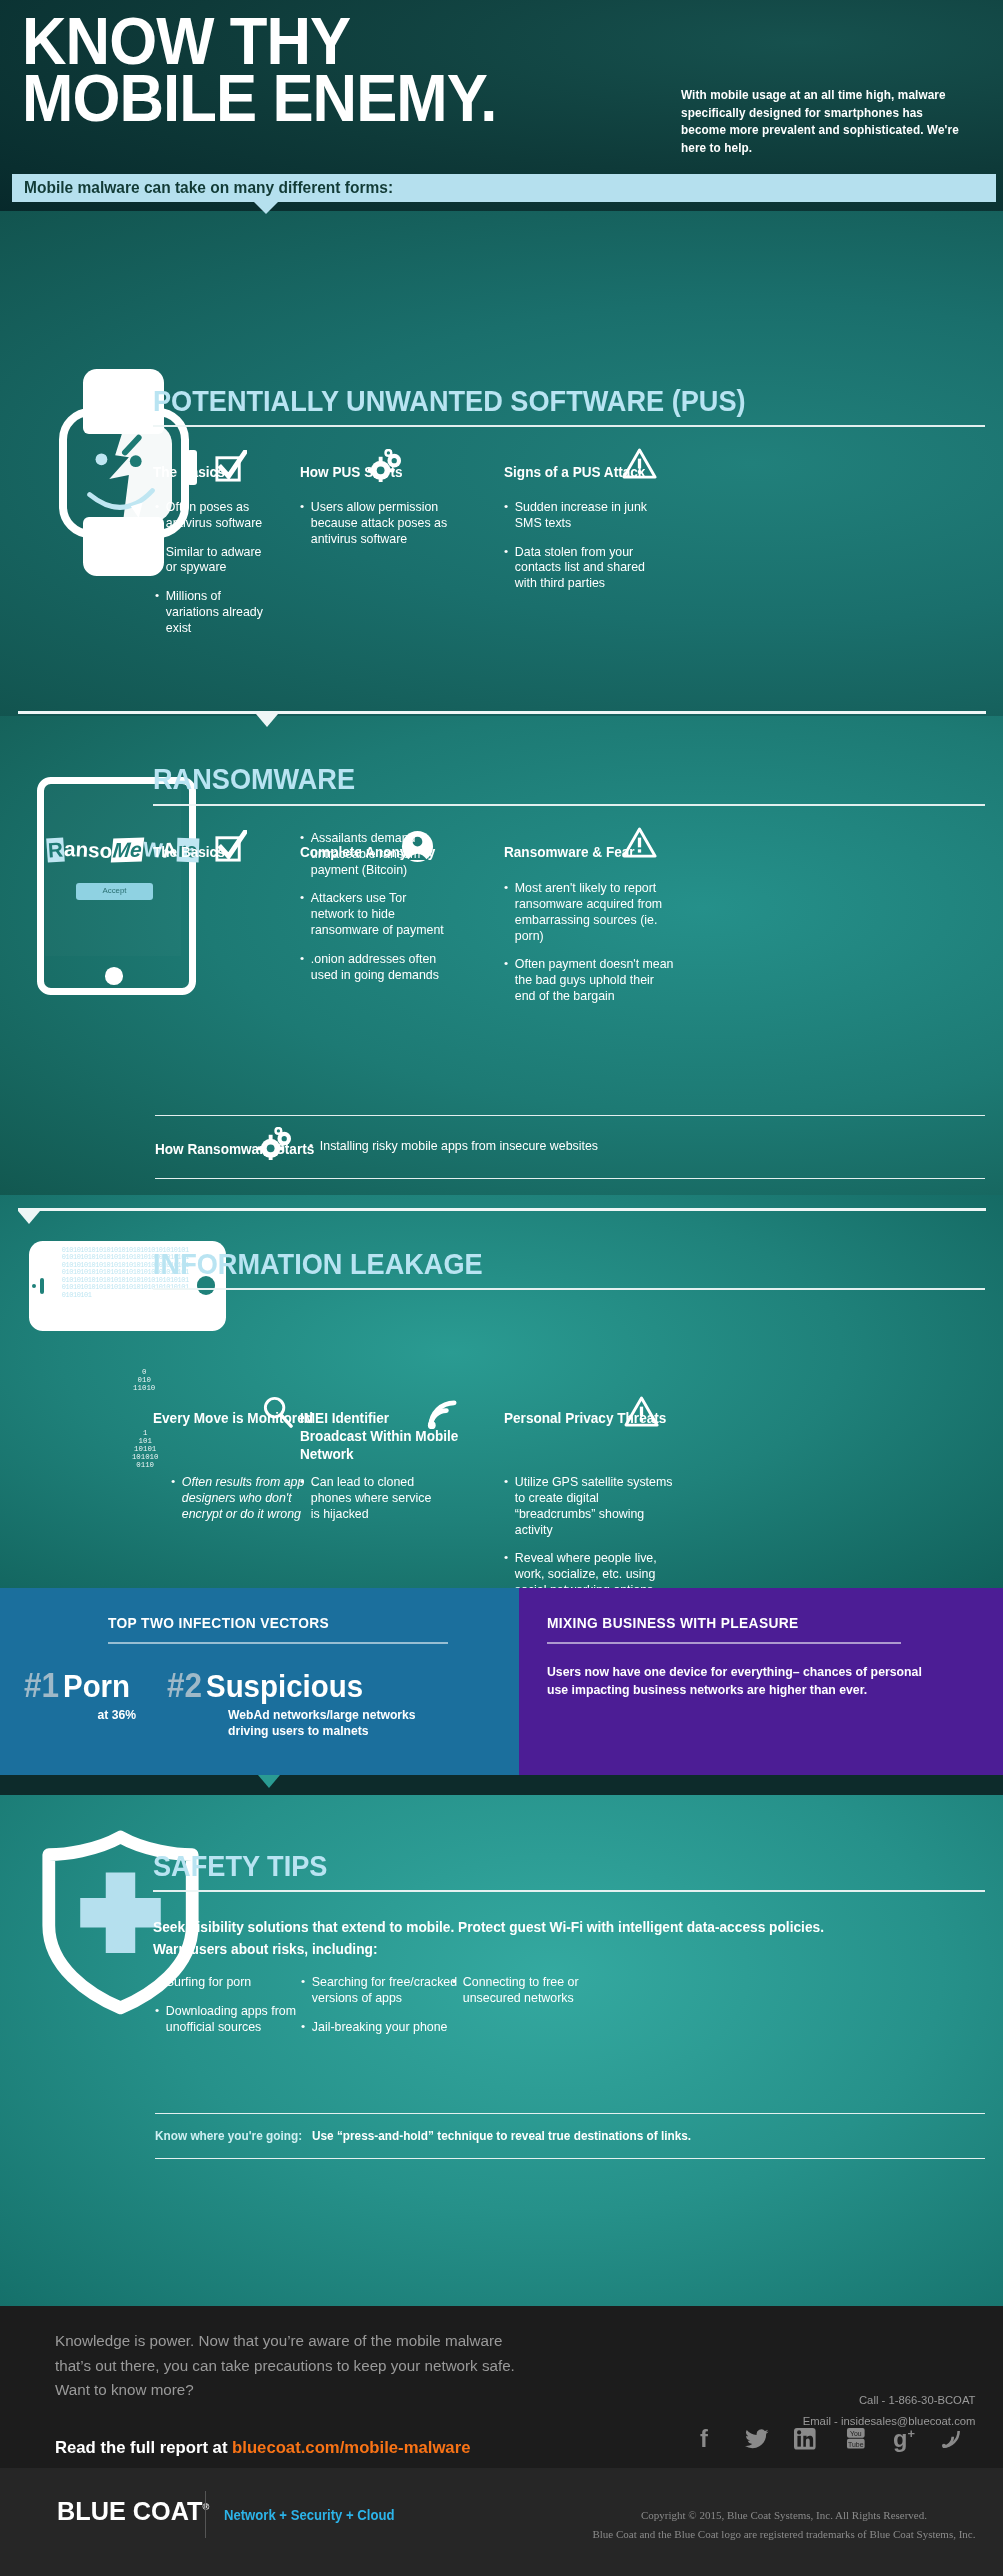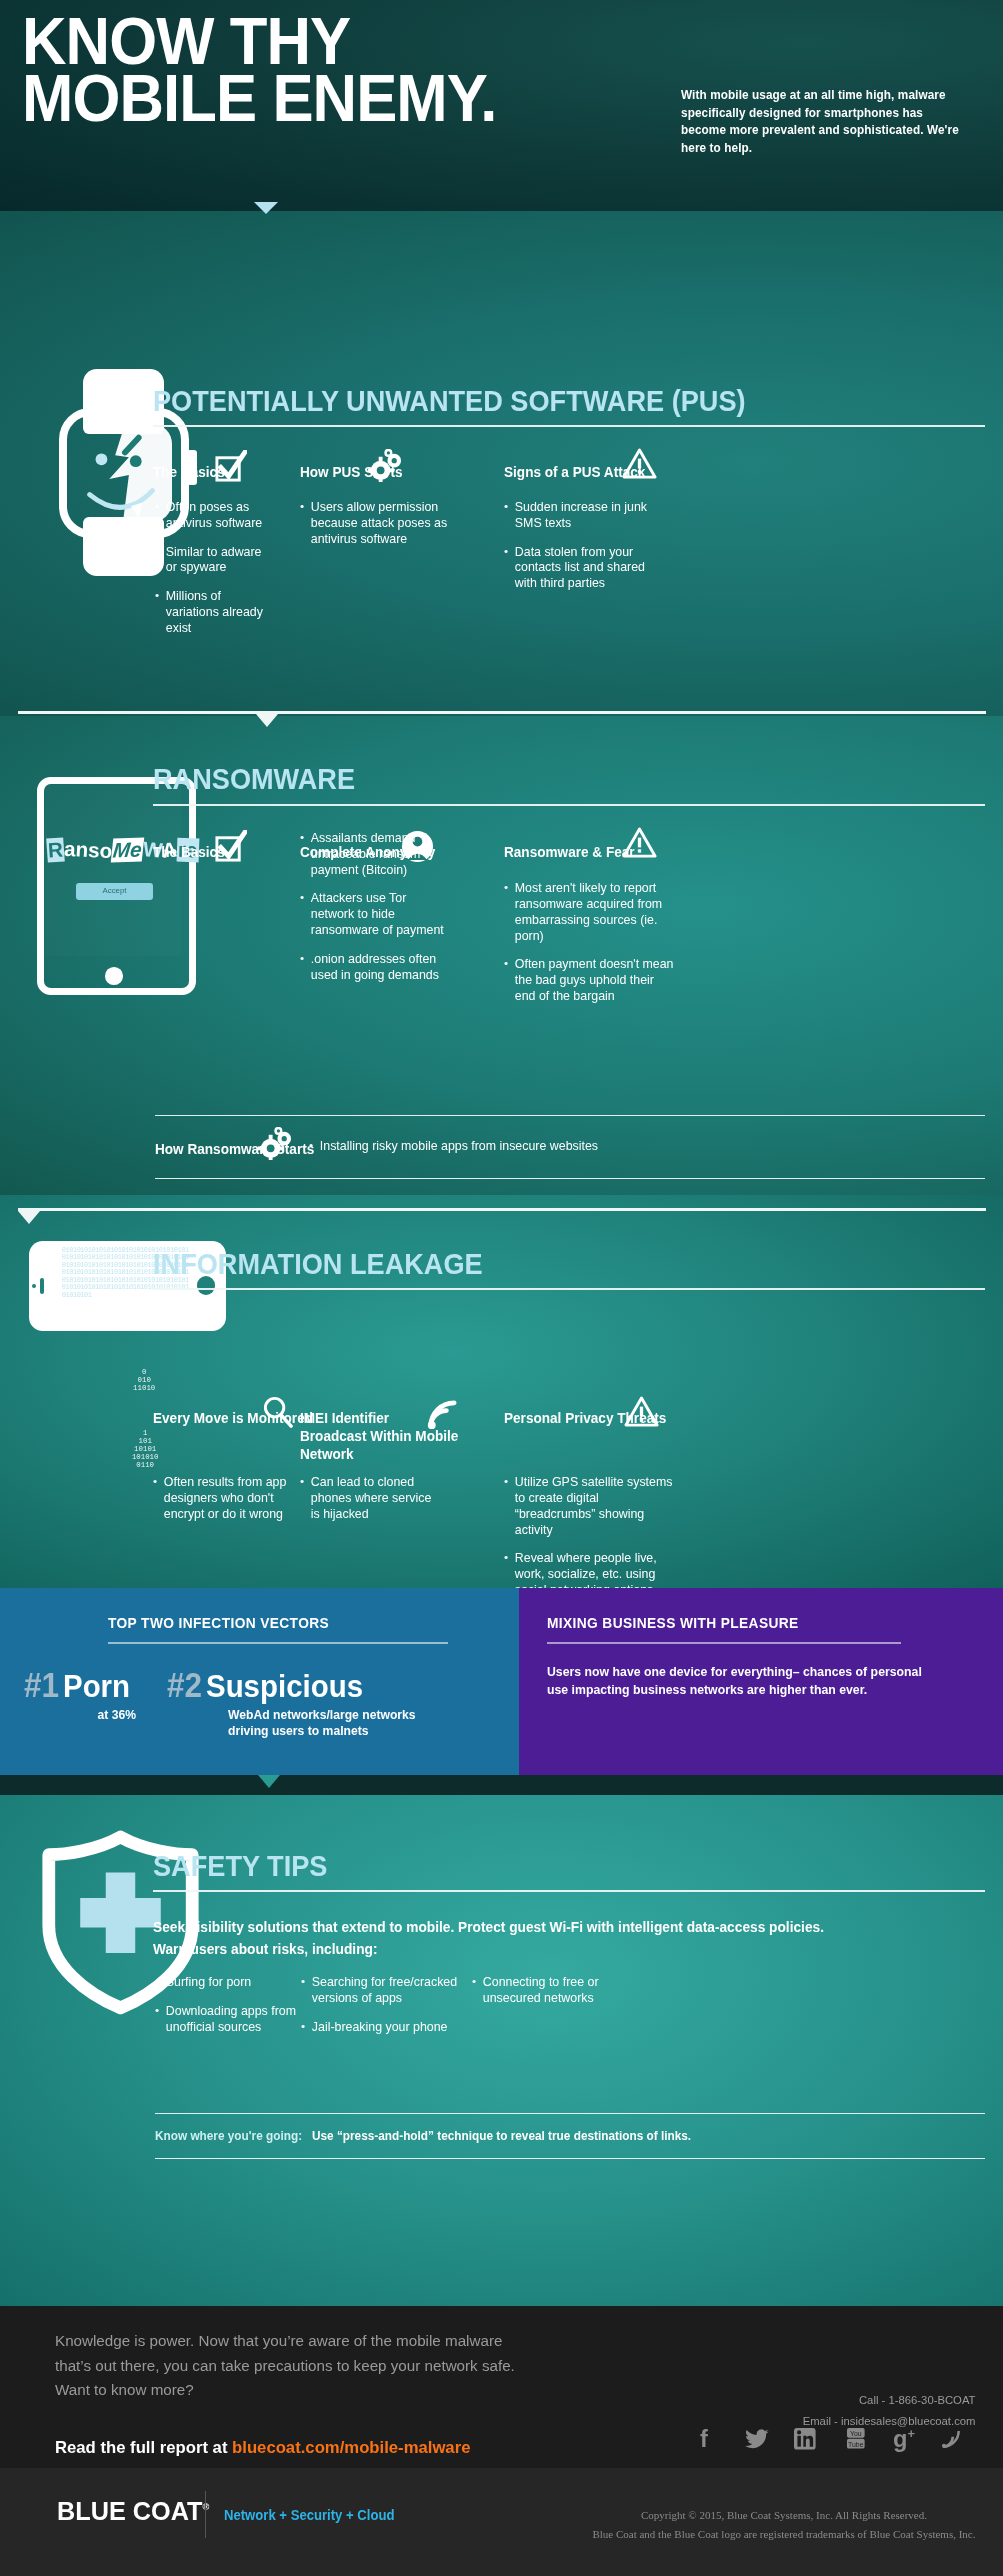--- a/index.html
+++ b/index.html
@@ -289,20 +289,23 @@
   <div class="bg-tips"></div>
   <div class="bg-footer"></div>
   <div class="bg-footerbar"></div>
 
   <div class="hero-title">
     <span>KNOW THY</span>
     <span class="l2">MOBILE ENEMY.</span>
   </div>
   <div class="hero-sub">With mobile usage at an all time high, malware specifically designed for smartphones has become more prevalent and sophisticated. We're here to help.</div>
 
+  <div class="forms-bar">
+    <span>Mobile malware can take on many different forms:</span>
+  </div>
   <div class="forms-arrow"></div>
 
   <div class="watch">
     <div class="watch-band-t"></div>
     <div class="watch-band-b"></div>
     <div class="watch-case"></div>
     <div class="watch-crown"></div>
     <div class="watch-face">
       <svg width="98" height="98" viewBox="0 0 100 100">
         <path d="M52 0 L42 32 L56 34 L36 56 L56 52 L50 100 L100 100 L100 0 Z" fill="#ffffff" opacity="0.96"></path>
@@ -459,21 +462,21 @@
   <div class="sec-head" style="left:153px; top:1247px;">INFORMATION LEAKAGE</div>
   <div class="sec-rule" style="left:153px; top:1288px; width:832px;"></div>
 
   <div class="colhead" style="left:153px; top:1410px;">Every Move is Monitored</div>
   <span class="icon" style="left:261px; top:1395px;">
     <svg width="33" height="33" viewBox="0 0 34 34">
         <circle cx="14" cy="13" r="9.5" fill="none" stroke="#fff" stroke-width="3"></circle>
         <path d="M21 21 L31 32" stroke="#fff" stroke-width="3.6" stroke-linecap="round"></path>
       </svg>
   </span>
-  <ul class="bullets" style="left:153px; top:1475px; width:138px;">
+  <ul class="bullets" style="left:171px; top:1475px; width:138px;font-style:italic;">
     <li>Often results from app designers who don't encrypt or do it wrong</li>
   </ul>
 
   <div class="colhead" style="left:300px; top:1410px; width:167px;">IMEI Identifier Broadcast Within Mobile Network</div>
   <span class="icon" style="left:425px; top:1397px;">
     <svg width="33" height="33" viewBox="0 0 34 34">
         <g fill="none" stroke="#fff" stroke-width="5" stroke-linecap="round">
           <path d="M6 30 A24 24 0 0 1 30 6"></path>
           <path d="M6 30 A16 16 0 0 1 22 14" transform="translate(0,0)"></path>
         </g>
@@ -531,21 +534,21 @@
   <div class="tips-lede" style="left:153px; top:1938px; width:836px;">Warn users about risks, including:</div>
 
   <ul class="bullets" style="left:155px; top:1975px; width:157px;">
     <li>Surfing for porn</li>
     <li>Downloading apps from unofficial sources</li>
   </ul>
   <ul class="bullets" style="left:301px; top:1975px; width:157px;">
     <li>Searching for free/cracked versions of apps</li>
     <li>Jail-breaking your phone</li>
   </ul>
-  <ul class="bullets" style="left:472px; top:1975px; width:148px;">
+  <ul class="bullets" style="left:452px; top:1975px; width:148px;">
     <li>Connecting to free or unsecured networks</li>
   </ul>
 
   <div class="sec-rule" style="left:155px; top:2113px; width:830px; height:1px;"></div>
   <div class="tips-note" style="left:155px; top:2129px;">
     <span class="lbl">Know where you're going:</span>
     &nbsp;&nbsp;<span>Use “press-and-hold” technique to reveal true destinations of links.</span>
   </div>
   <div class="sec-rule" style="left:155px; top:2158px; width:830px; height:1px;"></div>
 

